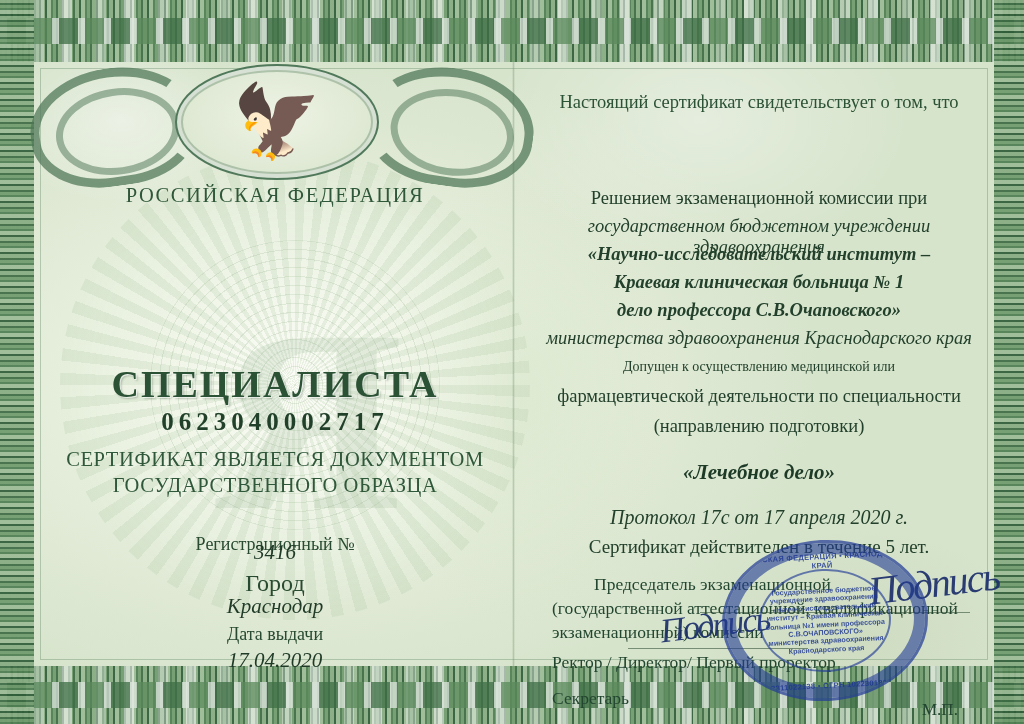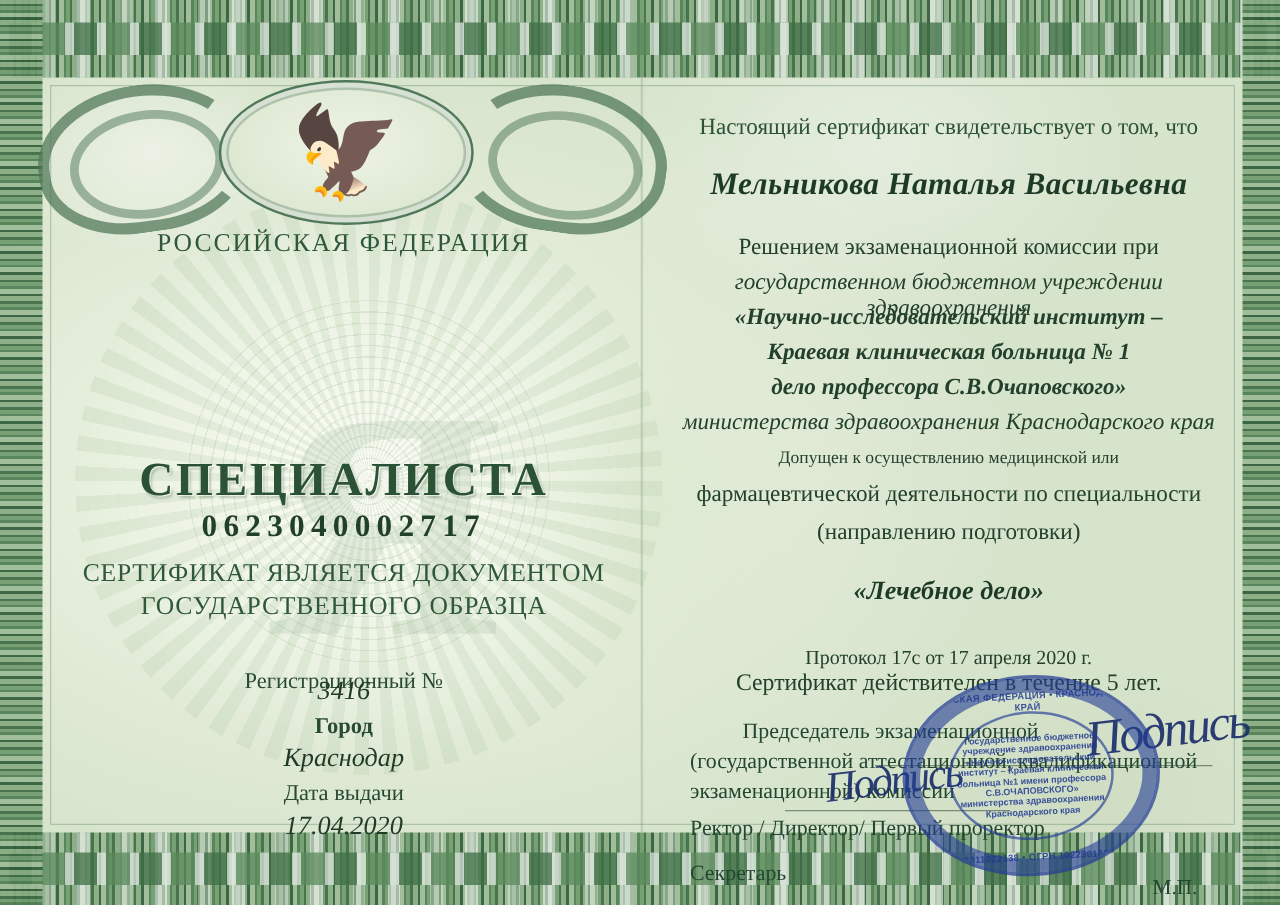--- a/index.html
+++ b/index.html
@@ -255,23 +255,22 @@
     position: absolute;
     left: 0; top: 478px; width: 478px;
     font-size: 21px;
     font-style: italic;
     color: #1f3a27;
     font-family: "Liberation Serif", serif;
   }
   .city-label {
     position: absolute;
     left: 0; top: 508px; width: 478px;
-    font-size: 18px;
+    font-size: 24px;
     color: #274a30;
-    font-weight: bold;
   }
   .city-value {
     position: absolute;
     left: 0; top: 532px; width: 478px;
     font-size: 21px;
     font-style: italic;
     color: #1f3a27;
   }
   .date-label {
     position: absolute;
@@ -314,21 +313,21 @@
   .admit1 { top: 277px; font-size: 14px; margin-top: 20px; }
   .admit2 { top: 324px; font-size: 18.5px; }
   .admit3 { top: 354px; font-size: 18.5px; }
   .specialty {
     top: 398px;
     font-size: 21px;
     font-weight: 700;
     font-style: italic;
     color: #1d3a27;
   }
-  .protocol { top: 456px; font-size: 16px; }
+  .protocol { top: 444px; font-size: 20px; font-style: italic; }
   .validity { top: 474px; font-size: 19px; }
 
   .sig-block {
     position: absolute;
     left: 28px;
     width: 440px;
     text-align: left;
     font-size: 17.5px;
     color: #234630;
   }
@@ -449,21 +448,20 @@
     <div class="reg-label">Регистрационный №</div>
     <div class="reg-number">3416</div>
     <div class="city-label">Город</div>
     <div class="city-value">Краснодар</div>
     <div class="date-label">Дата выдачи</div>
     <div class="date-value">17.04.2020</div>
   </div>
 
   <div class="right-page">
     <div class="r-line intro">Настоящий сертификат свидетельствует о том, что</div>
-    <div class="r-line fio">Мельникова Наталья Васильевна</div>
     <div class="r-line decision">Решением экзаменационной комиссии при</div>
     <div class="r-line org1">государственном бюджетном учреждении здравоохранения</div>
     <div class="r-line org2">«Научно-исследовательский институт –</div>
     <div class="r-line org3">Краевая клиническая больница № 1</div>
     <div class="r-line org4">дело профессора С.В.Очаповского»</div>
     <div class="r-line org5">министерства здравоохранения Краснодарского края</div>
     <div class="r-line admit1">Допущен к осуществлению медицинской или</div>
     <div class="r-line admit2">фармацевтической деятельности по специальности</div>
     <div class="r-line admit3">(направлению подготовки)</div>
     <div class="r-line specialty">«Лечебное дело»</div>

